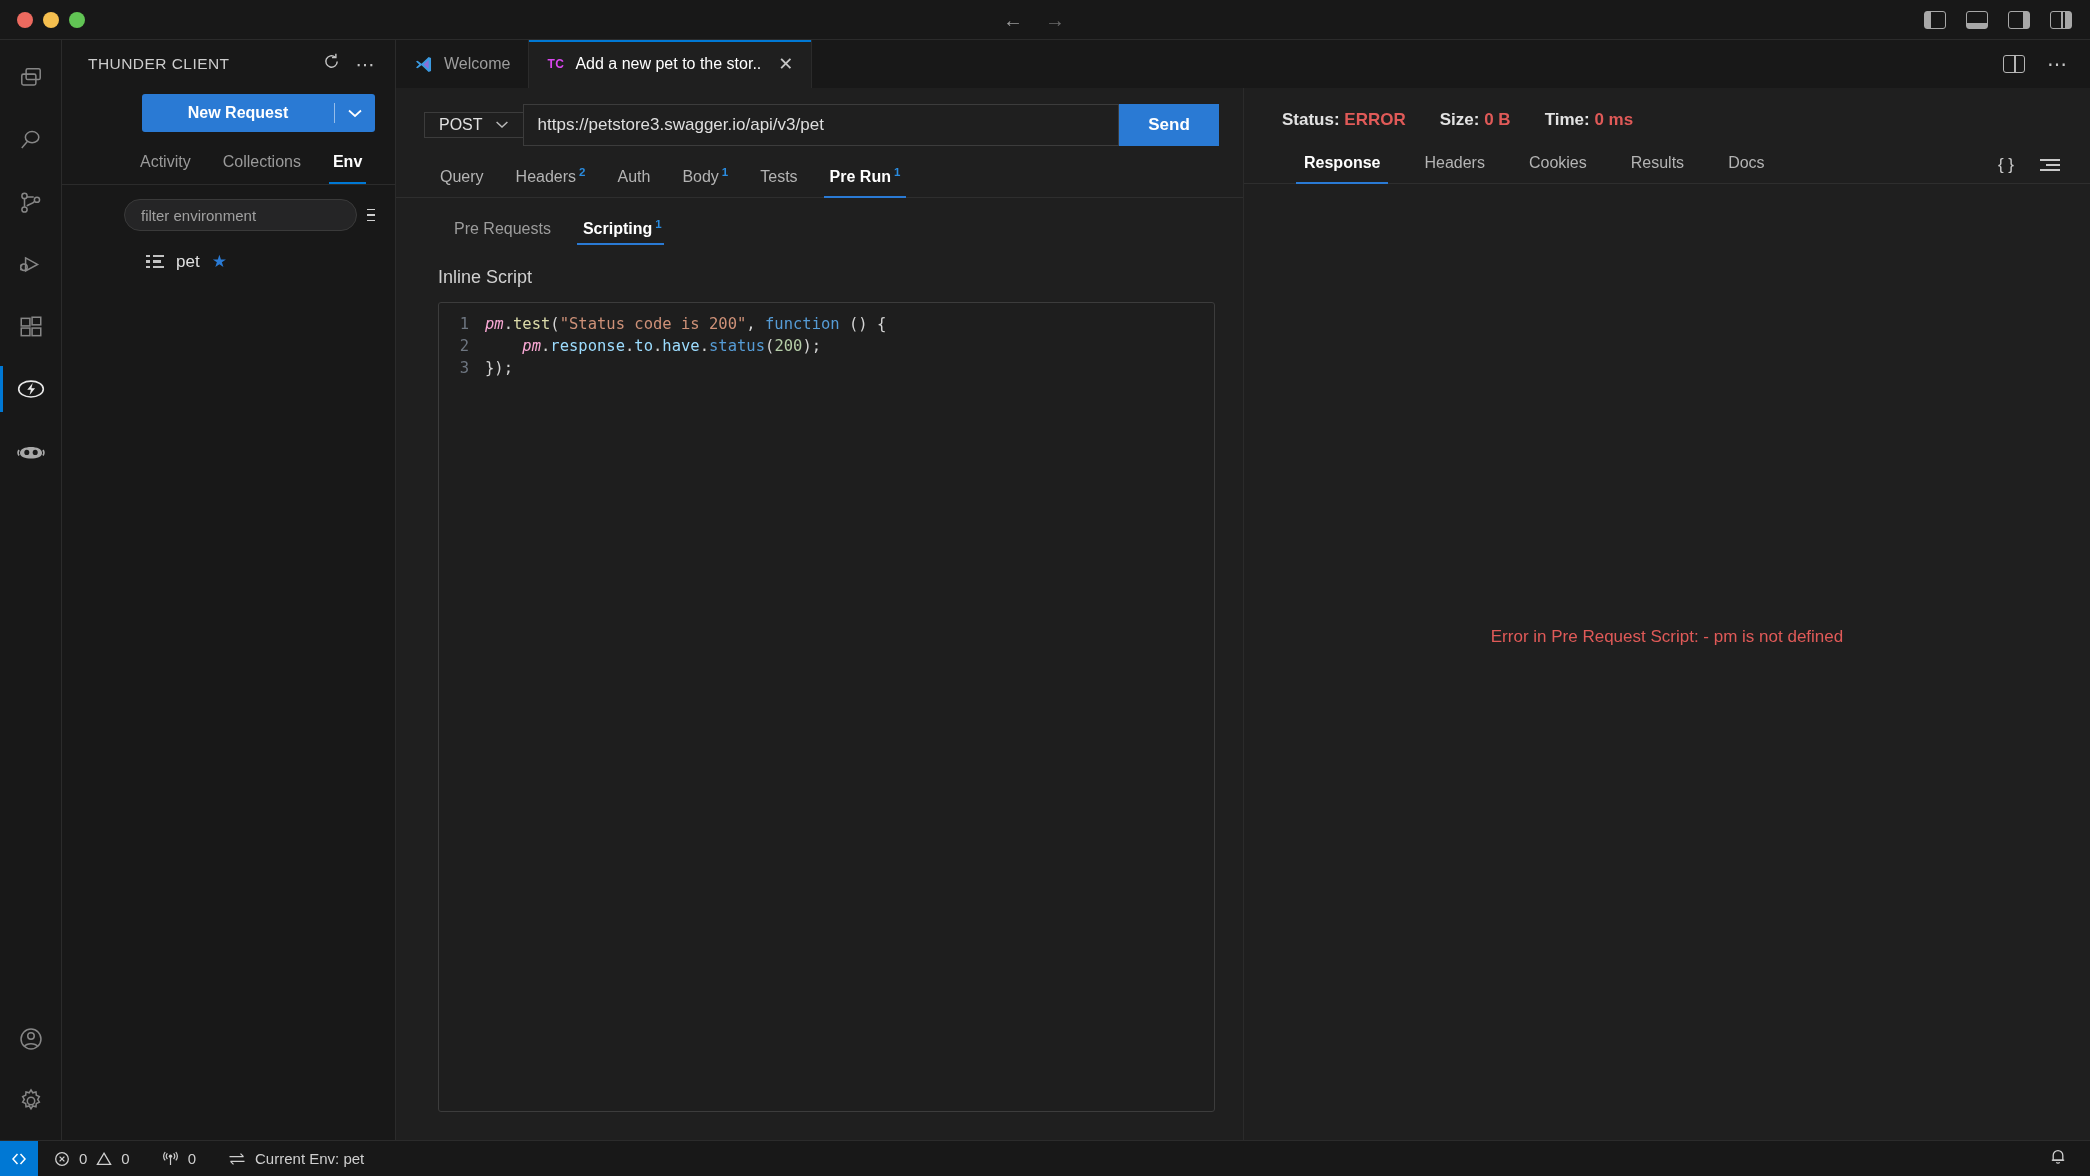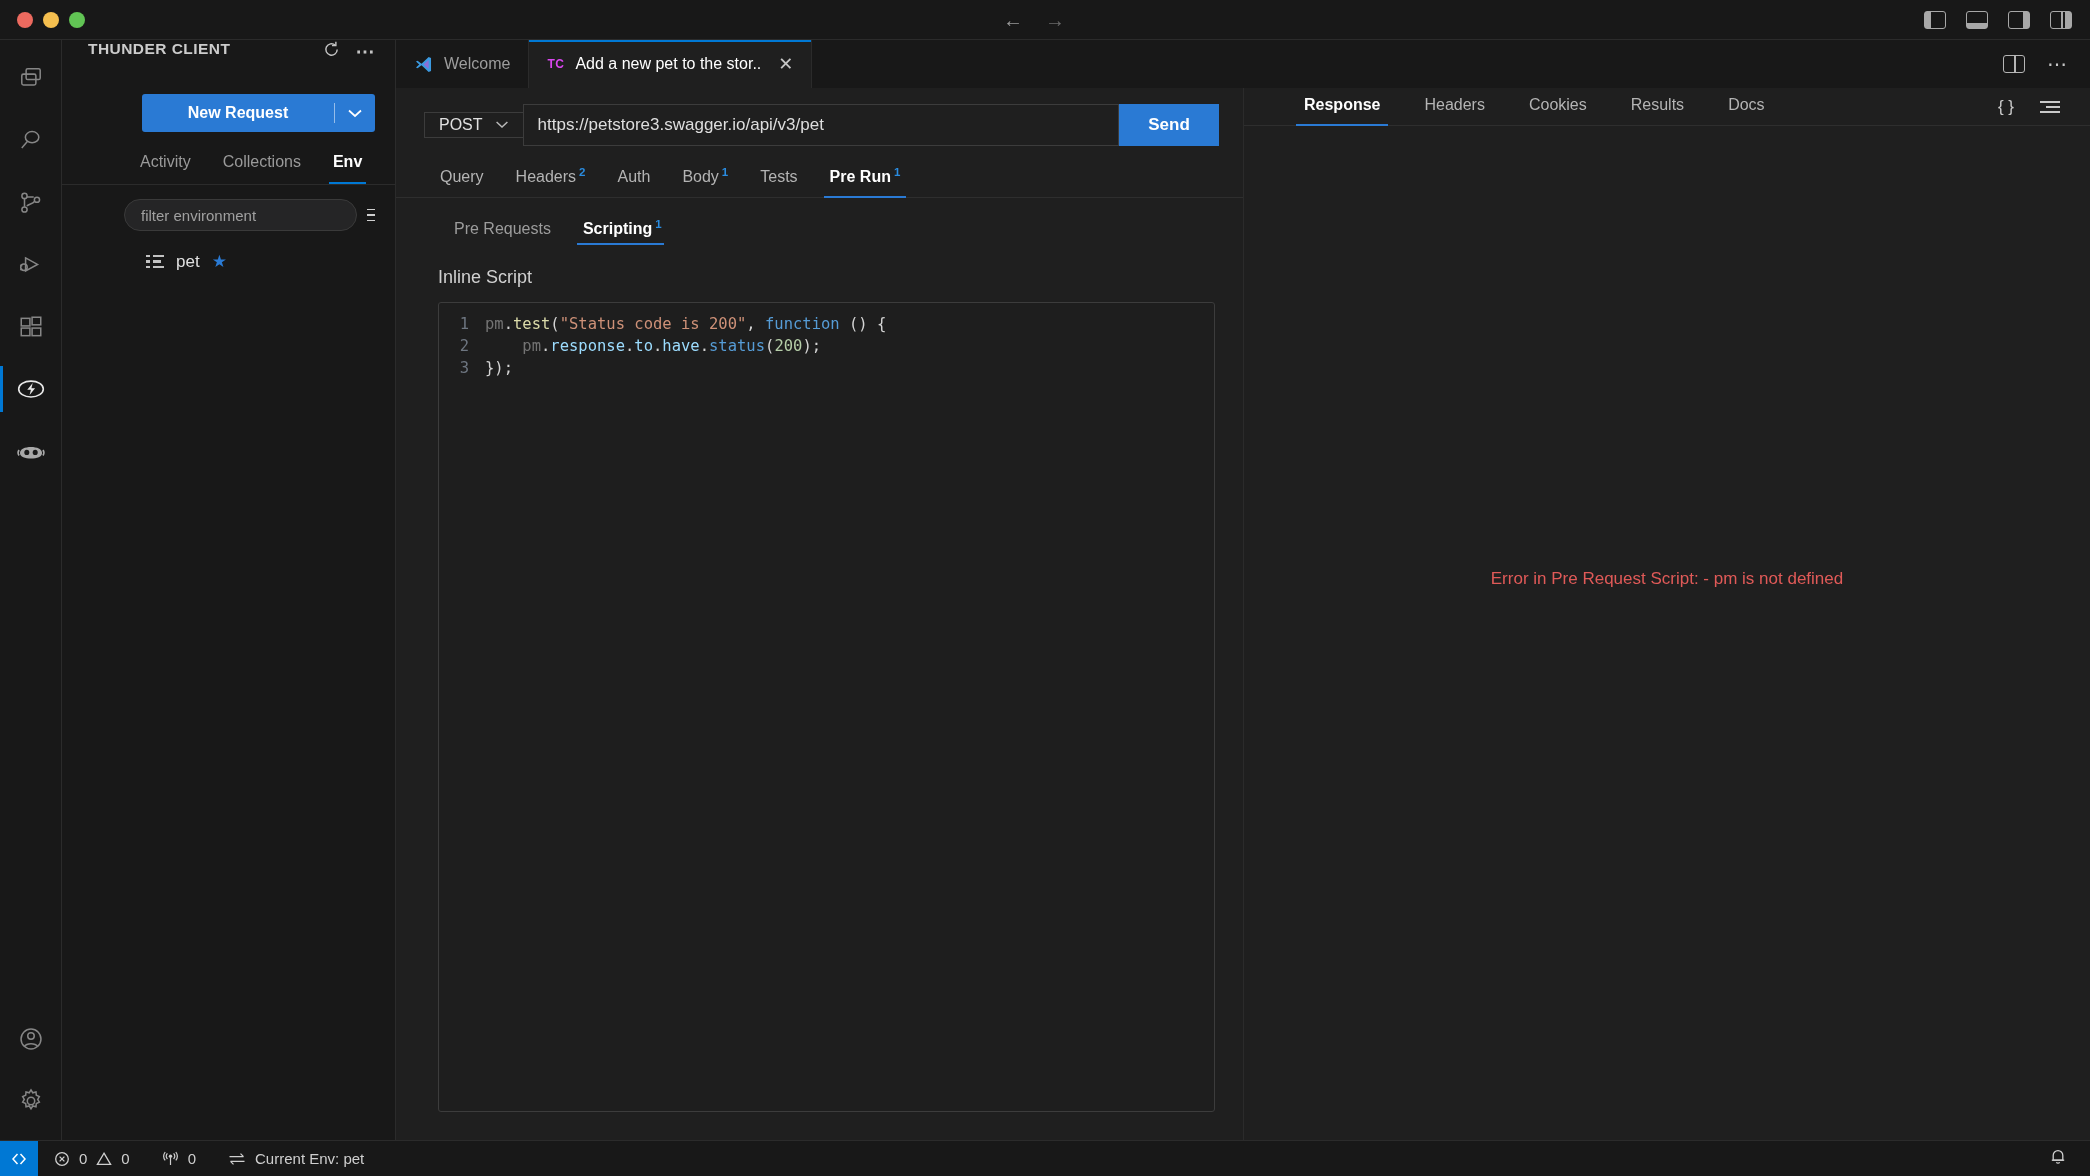--- a/index.html
+++ b/index.html
@@ -60,21 +60,21 @@
     content: ""; position: absolute; left: 0; top: 8px; bottom: 8px; width: 3px; background: #0078d4;
   }
   .act-spacer { flex: 1; }
 
   
   .sidebar {
     width: 334px; min-width: 334px; background: #181818; border-right: 1px solid #2b2b2b;
     display: flex; flex-direction: column;
   }
   .sb-header {
-    height: 48px; display: flex; padding: 0 16px 0 26px; gap: 6px; font-weight: bold;
+    height: 48px; display: flex; align-items: center; padding: 0 16px 0 26px; gap: 6px;
   }
   .sb-title { color: #cccccc; font-size: 15.5px; letter-spacing: .45px; flex: 1; }
   .sb-hicon { color: #c3c3c3; font-size: 19px; width: 28px; text-align: center; }
   .newreq-wrap { padding: 6px 20px 12px 80px; }
   .newreq {
     height: 38px; background: #2a7ad4; border-radius: 3px; display: flex; align-items: center;
     position: relative;
   }
   .newreq .txt { flex: 1; text-align: center; color: #ffffff; font-size: 16px; font-weight: bold; }
   .newreq .sep { width: 1px; height: 20px; background: rgba(255,255,255,.5); }
@@ -160,21 +160,21 @@
   .inline-title { color: #d0d0d0; font-size: 18px; padding: 22px 0 10px 42px; }
 
   .editor-wrap {
     margin: 4px 28px 28px 42px; flex: 1; background: #1e1e1e; border: 1px solid #3c3c3c;
     border-radius: 3px; padding: 10px 0 0 0; overflow: hidden; position: relative; min-height: 0;
   }
   .code { font-family: "DejaVu Sans Mono", monospace; font-size: 15.5px; line-height: 22px; }
   .code .ln { display: flex; }
   .code .gut { width: 46px; min-width: 46px; text-align: right; padding-right: 16px; color: #6e7681; }
   .code .src { white-space: pre; }
-  .t-var  { color: #737373; }
+  .t-var  { color: #f9a8d4; font-style: italic; }
   .t-fn   { color: #dcdcaa; }
   .t-str  { color: #ce9178; }
   .t-kw   { color: #569cd6; }
   .t-num  { color: #b5cea8; }
   .t-pun  { color: #d4d4d4; }
   .t-prop { color: #9cdcfe; }
 
   
   .res-status { display: flex; align-items: center; gap: 34px; padding: 22px 0 16px 38px; font-size: 17px; }
   .res-status .k { color: #e2e2e2; font-weight: bold; }
@@ -440,20 +440,34 @@
               </div>
               <div class="ln">
                 <span class="gut">3</span>
                 <span class="src t-pun">});</span>
               </div>
             </div>
           </div>
         </div>
 
         <div class="res-pane">
+          <div class="res-status">
+            <span>
+              <span class="k">Status:</span>
+              <span class="v">ERROR</span>
+            </span>
+            <span>
+              <span class="k">Size:</span>
+              <span class="v">0 B</span>
+            </span>
+            <span>
+              <span class="k">Time:</span>
+              <span class="v">0 ms</span>
+            </span>
+          </div>
 
           <div class="res-tabrow">
             <div class="res-tab active">Response</div>
             <div class="res-tab">Headers</div>
             <div class="res-tab">Cookies</div>
             <div class="res-tab">Results</div>
             <div class="res-tab">Docs</div>
             <div class="res-tabrow-right">
               <span>{ }</span>
               <span class="rl-ico">

